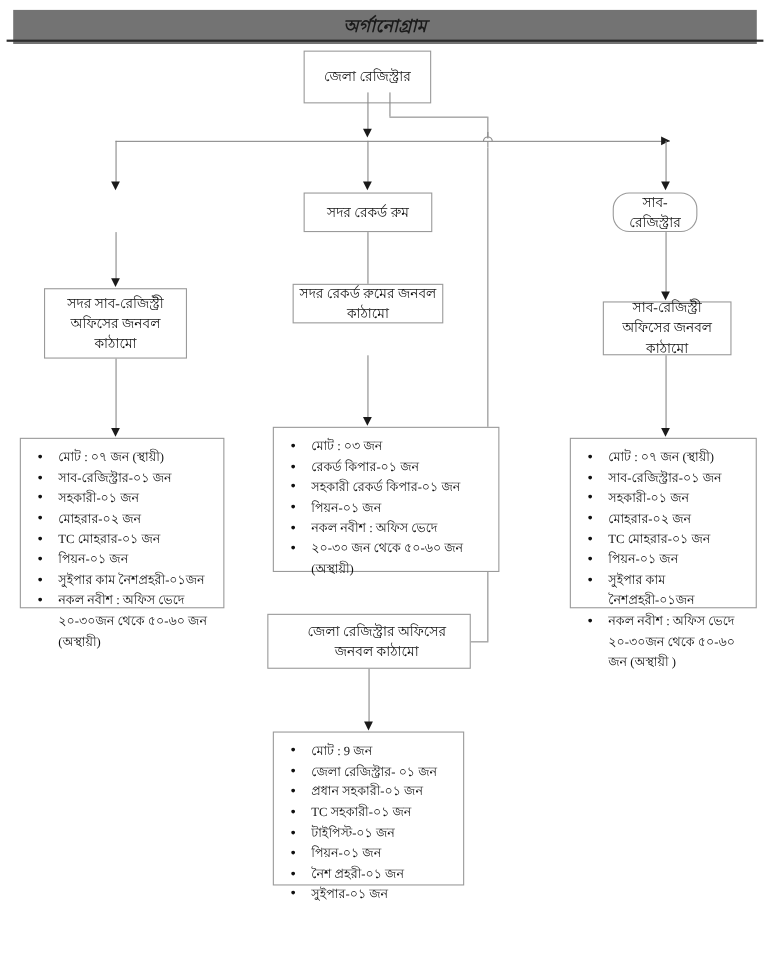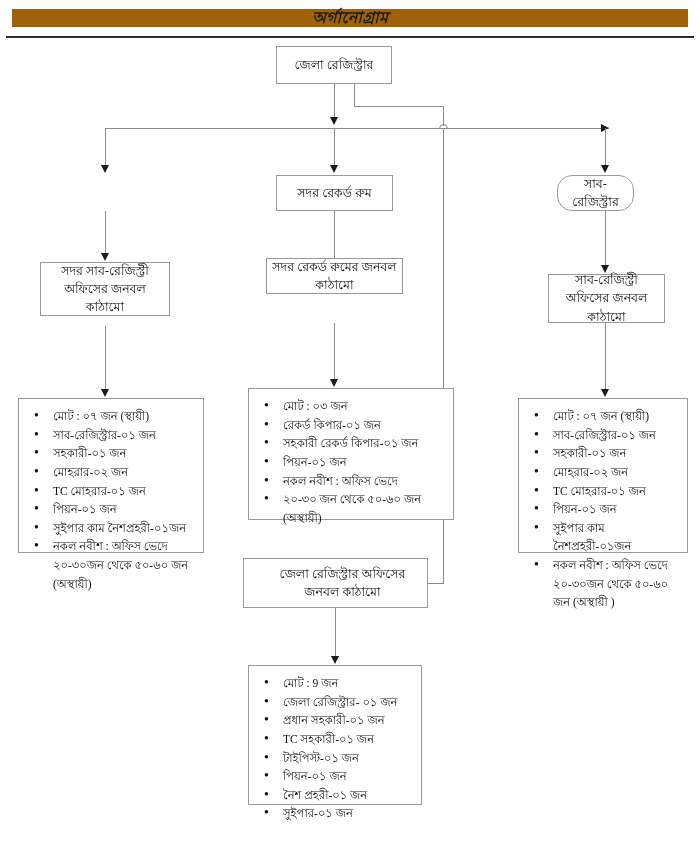--- a/index.html
+++ b/index.html
@@ -23,22 +23,22 @@
     width: 700px;
     height: 866px;
   }
 
   
   .header-bar {
     position: absolute;
     left: 12px;
     top: 9px;
     width: 676px;
-    height: 18px;
-    background: #a16207;
+    height: 31px;
+    background: #737373;
     display: flex;
     align-items: center;
     justify-content: center;
   }
   .header-title {
     font-style: italic;
     font-weight: 700;
     font-size: 16px;
     line-height: 1;
     color: #1a1a1a;
@@ -138,21 +138,21 @@
 </head>
 <body>
 
 <div id="chart-root">
 
   <div class="header-bar">
     <div class="header-title">অর্গানোগ্রাম</div>
   </div>
   <div class="header-rule"></div>
 
-  <div class="node" style="left:276px; top:46px; width:116px; height:38px;">
+  <div class="node" style="left:276px; top:46px; width:116px; height:48px;">
     <span>জেলা রেজিস্ট্রার</span>
   </div>
 
   <div class="vline" style="left:334px; top:84px; height:37px;"></div>
   <div class="arrow-down" style="left:330px; top:117px;"></div>
 
   <div class="vline" style="left:354px; top:84px; height:22px;"></div>
   <div class="hline" style="left:354px; top:106px; width:89px;"></div>
   <div class="vline" style="left:443px; top:106px; height:20px;"></div>
 
@@ -169,21 +169,21 @@
   <div class="hline" style="left:105px; top:128px; width:504px;"></div>
   <div class="arrow-right" style="left:601px; top:124px;"></div>
 
   <div class="vline" style="left:105px; top:128px; height:39px;"></div>
   <div class="arrow-down" style="left:101px; top:165px;"></div>
 
 
   <div class="vline" style="left:105px; top:211px; height:44px;"></div>
   <div class="arrow-down" style="left:101px; top:253px;"></div>
 
-  <div class="node" style="left:40px; top:262px; width:130px; height:54px;">
+  <div class="node" style="left:40px; top:262px; width:130px; height:64px;">
     <span>সদর সাব-রেজিস্ট্রী অফিসের জনবল কাঠামো</span>
   </div>
 
   <div class="vline" style="left:105px; top:326px; height:65px;"></div>
   <div class="arrow-down" style="left:101px; top:389px;"></div>
 
   <div class="listbox" style="left:18px; top:398px; width:186px; height:155px;">
     <ul>
       <li>মোট : ০৭ জন (স্থায়ী)</li>
       <li>সাব-রেজিস্ট্রার-০১ জন</li>

